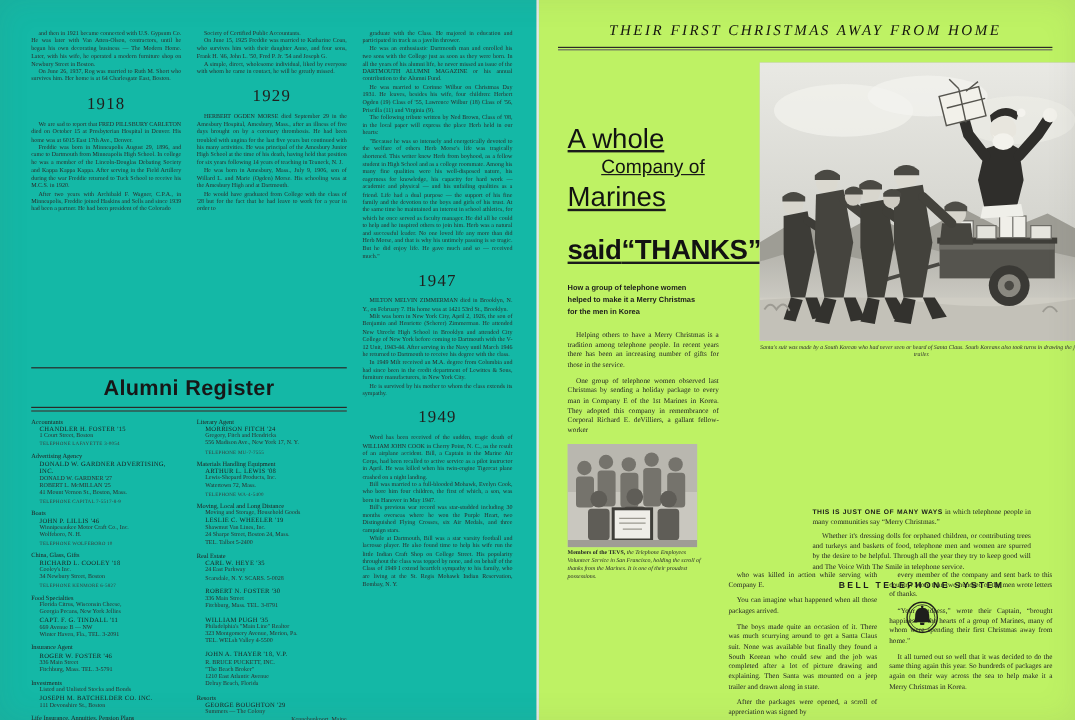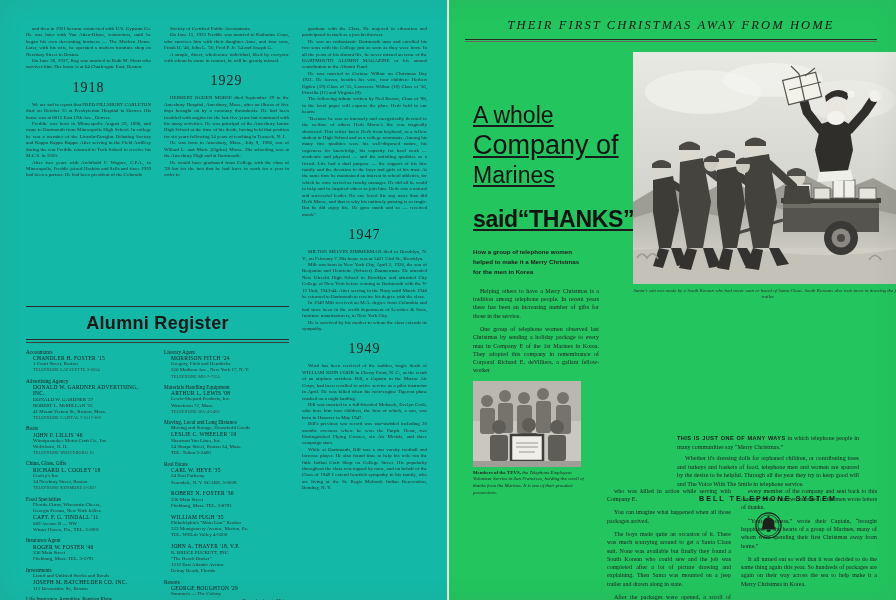--- a/index.html
+++ b/index.html
@@ -89,21 +89,21 @@
   }
   .mag-name{
     flex:1;text-align:left;
     font-size:7.2px;letter-spacing:1.1px;color:#2c2c2c;
     filter:blur(0.15px);
   }
 
   
   .page-right{
     position:relative;width:448px;height:600px;
-    background:#22c55e;
+    background:#bef264;
     padding:18px 20px 0 16px;
     box-sizing:border-box;
   }
   .ad-head{
     text-align:center;
     font-family:"Liberation Serif", serif;
     font-style:italic;
     font-size:12.5px;
     letter-spacing:2.1px;
     color:#15150f;
@@ -116,21 +116,21 @@
   .ad-body{position:relative;margin-top:10px;}
 
   .hl{
     font-family:"Liberation Sans", sans-serif;
     font-weight:normal;
     color:#121212;
     line-height:1.0;
   }
   .hl-block{width:160px;padding-left:8px;padding-top:52px;text-decoration:underline;}
   .hl-l1{font-size:23px;margin-bottom:5px;}
-  .hl-l2{font-size:27px;margin-bottom:5px;}
+  .hl-l2{font-size:16px;margin-bottom:5px;margin-left:28px;}
   .hl-l3{font-size:23px;margin-bottom:21px;}
   .hl-l4{font-size:23px;font-weight:bold;letter-spacing:-.3px;}
   .hl-thanks{font-weight:bold;}
   .sub{
     width:152px;padding-left:8px;margin-top:16px;
     font-family:"Liberation Sans", sans-serif;
     font-weight:bold;font-size:6.2px;line-height:10px;
     color:#1d1d1d;
     filter:blur(0.12px);
   }

